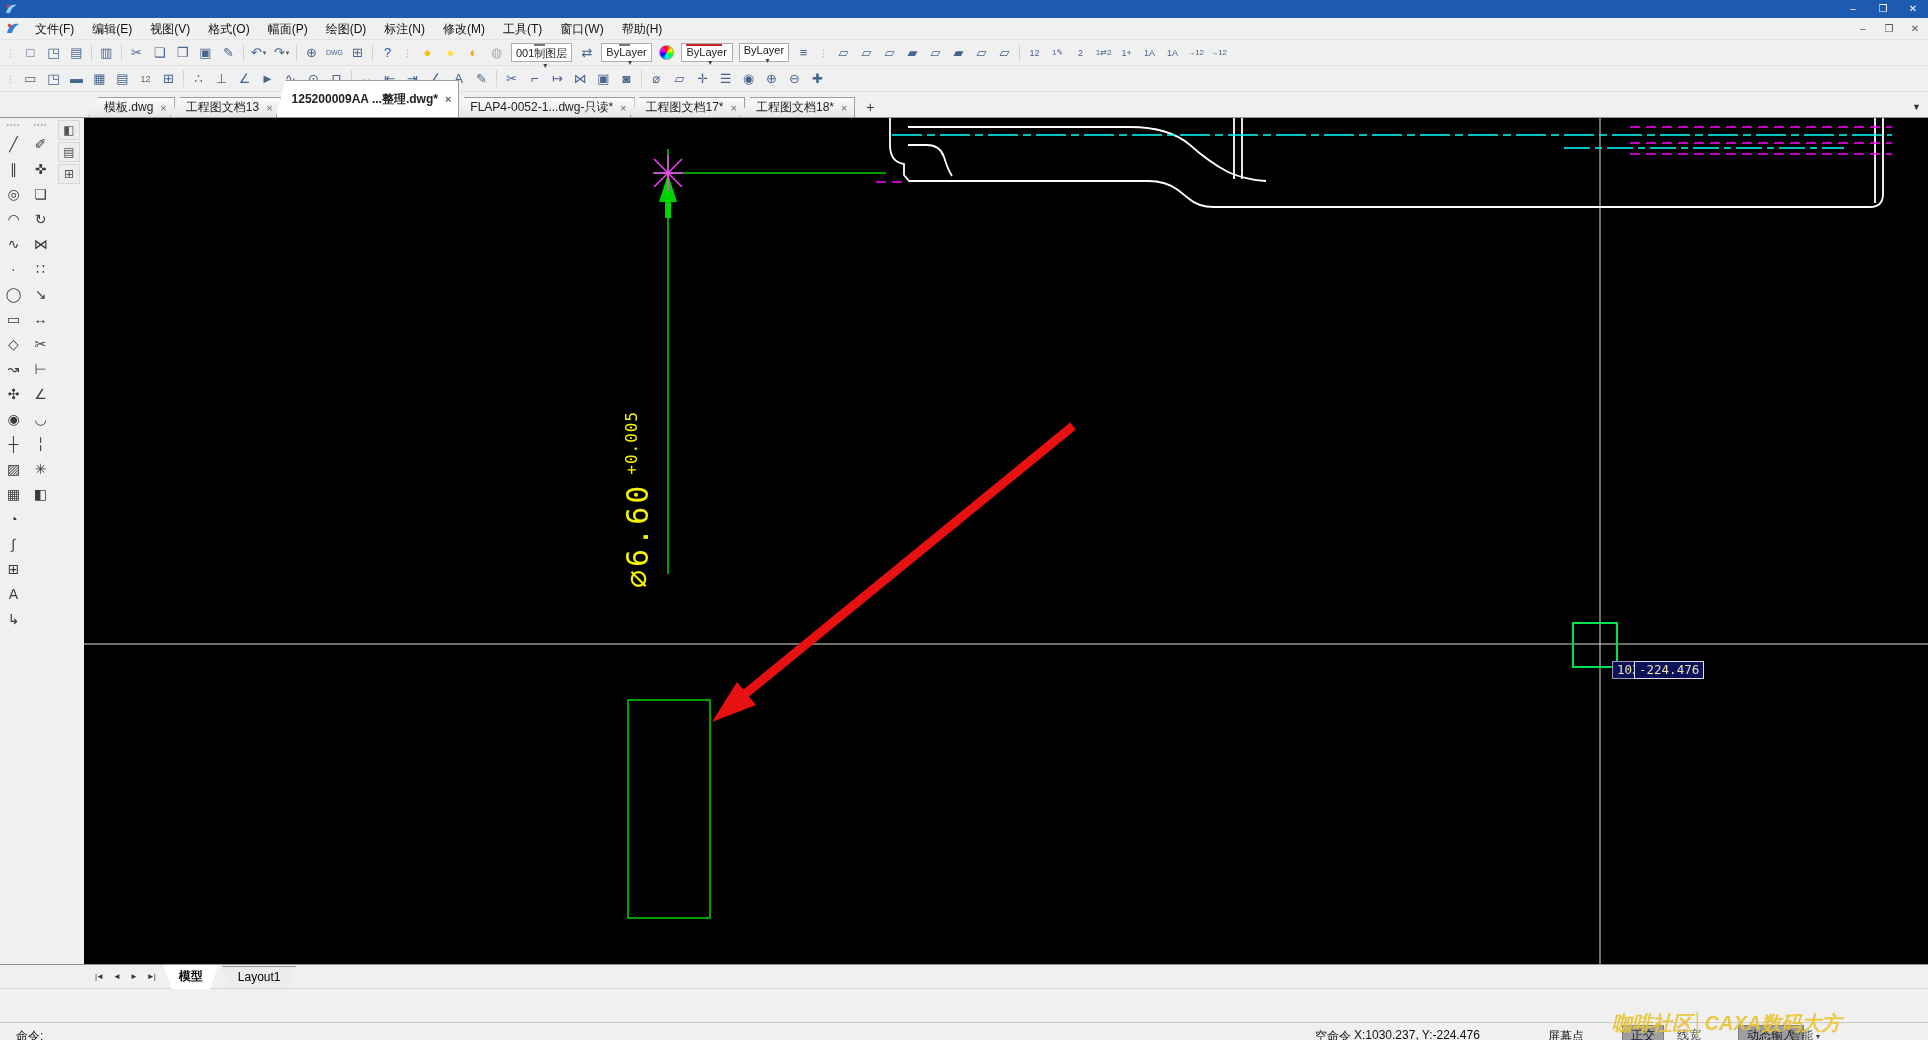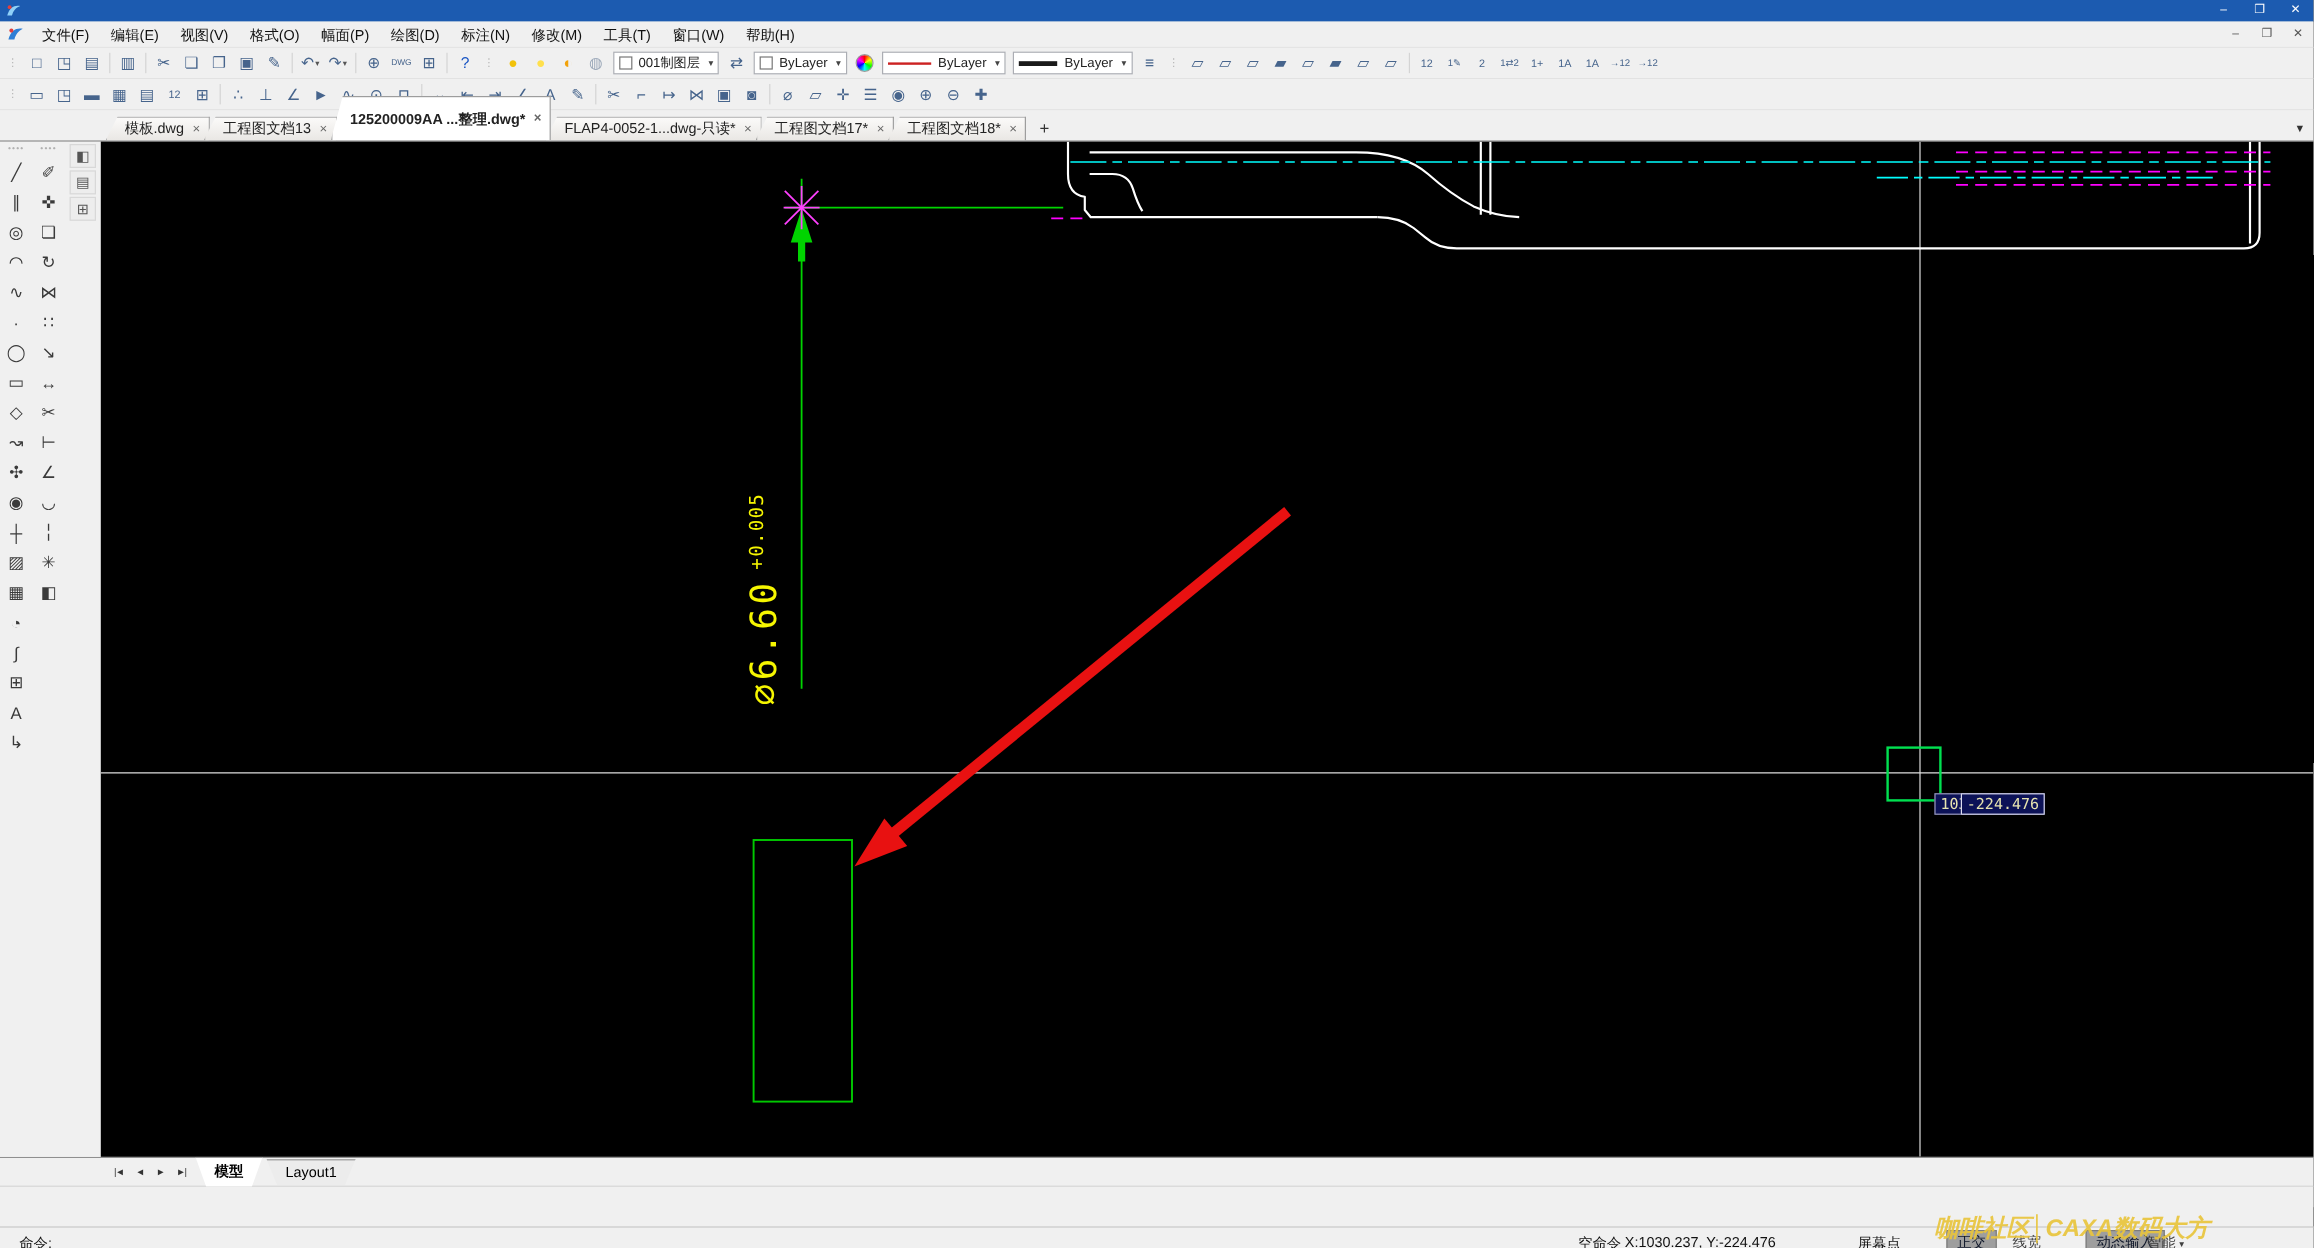--- a/index.html
+++ b/index.html
@@ -26,21 +26,21 @@
   
   .toolbar { height:26px; background:#f0f0f0; border-bottom:1px solid #e2e2e2;
     display:flex; align-items:center; padding-left:2px; white-space:nowrap; }
   .grip { color:#b5b5b5; font-size:9px; margin:0 4px; }
   .strip { display:flex; align-items:center; }
   .tbicon { display:inline-flex; align-items:center; justify-content:center; width:23px; height:22px;
     font-size:13px; color:#46648c; border-radius:2px; }
   .tbicon .caret { font-size:7px; color:#555; margin-left:1px; }
   .tbsep { width:1px; height:17px; background:#d4d4d4; margin:0 3px; }
   .dd { display:inline-flex; align-items:center; height:19px; background:#fff; border:1px solid #abadb3;
-    font-size:11px; color:#222; padding:0 4px; margin:0 3px; }
+    font-size:11px; color:#222; padding:0 4px; margin:0 3px;flex-direction:column; }
   .dd .caret { margin-left:7px; font-size:8px; color:#444; }
   .swatch-white { width:11px; height:11px; background:#fff; border:1px solid #777; margin-right:5px; }
   .line-red { width:36px; height:0; border-top:2px solid #c22; margin-right:6px; }
   .line-thick { width:32px; height:4px; background:#1a1a1a; margin-right:6px; }
   .colorwheel { width:15px; height:15px; border-radius:50%; margin:0 4px;
     background:conic-gradient(#f00,#ff0,#0f0,#0ff,#00f,#f0f,#f00); border:1px solid #999; }
   
   .tabbar { height:26px; background:#f0f0f0; display:flex; align-items:flex-end; padding-left:88px;
     border-bottom:1px solid #8f8f8f; position:relative; }
   .doc-tab { height:20px; display:inline-flex; align-items:center; padding:0 7px 0 15px; font-size:12px;

